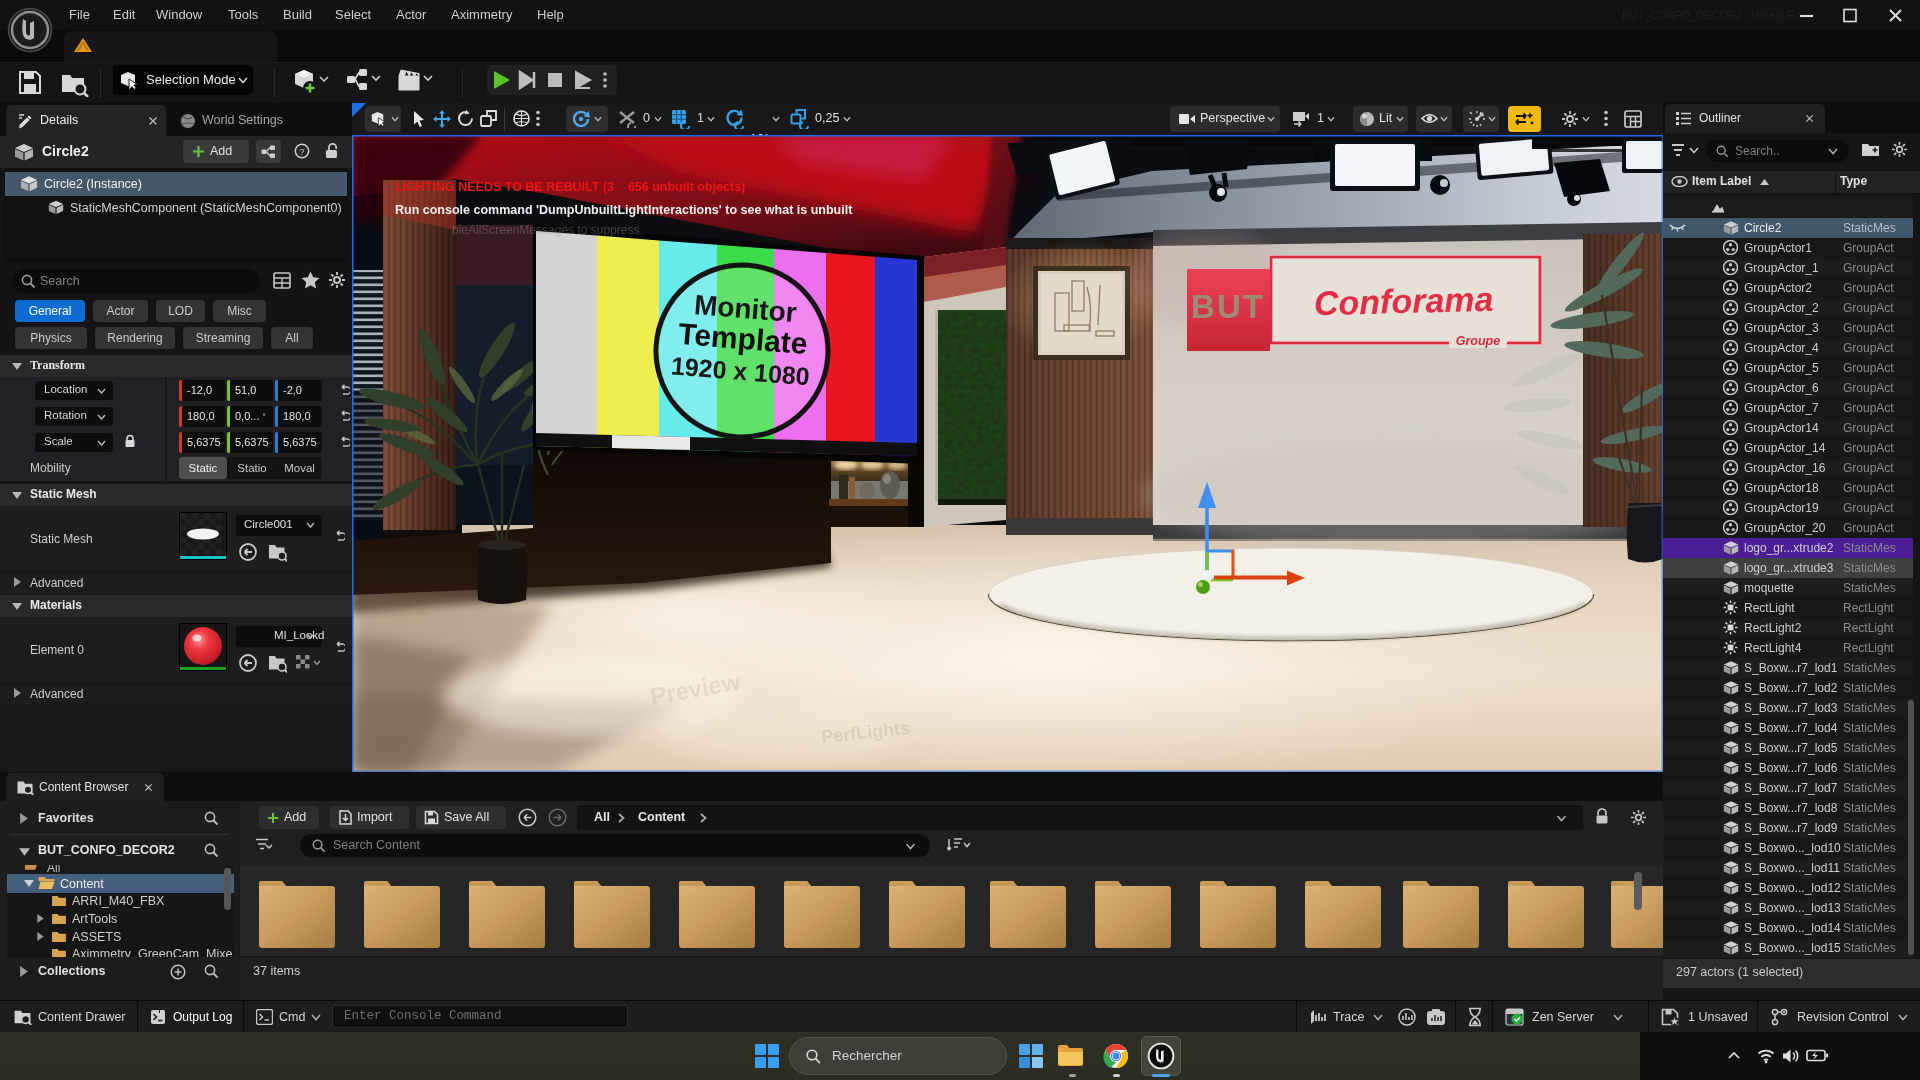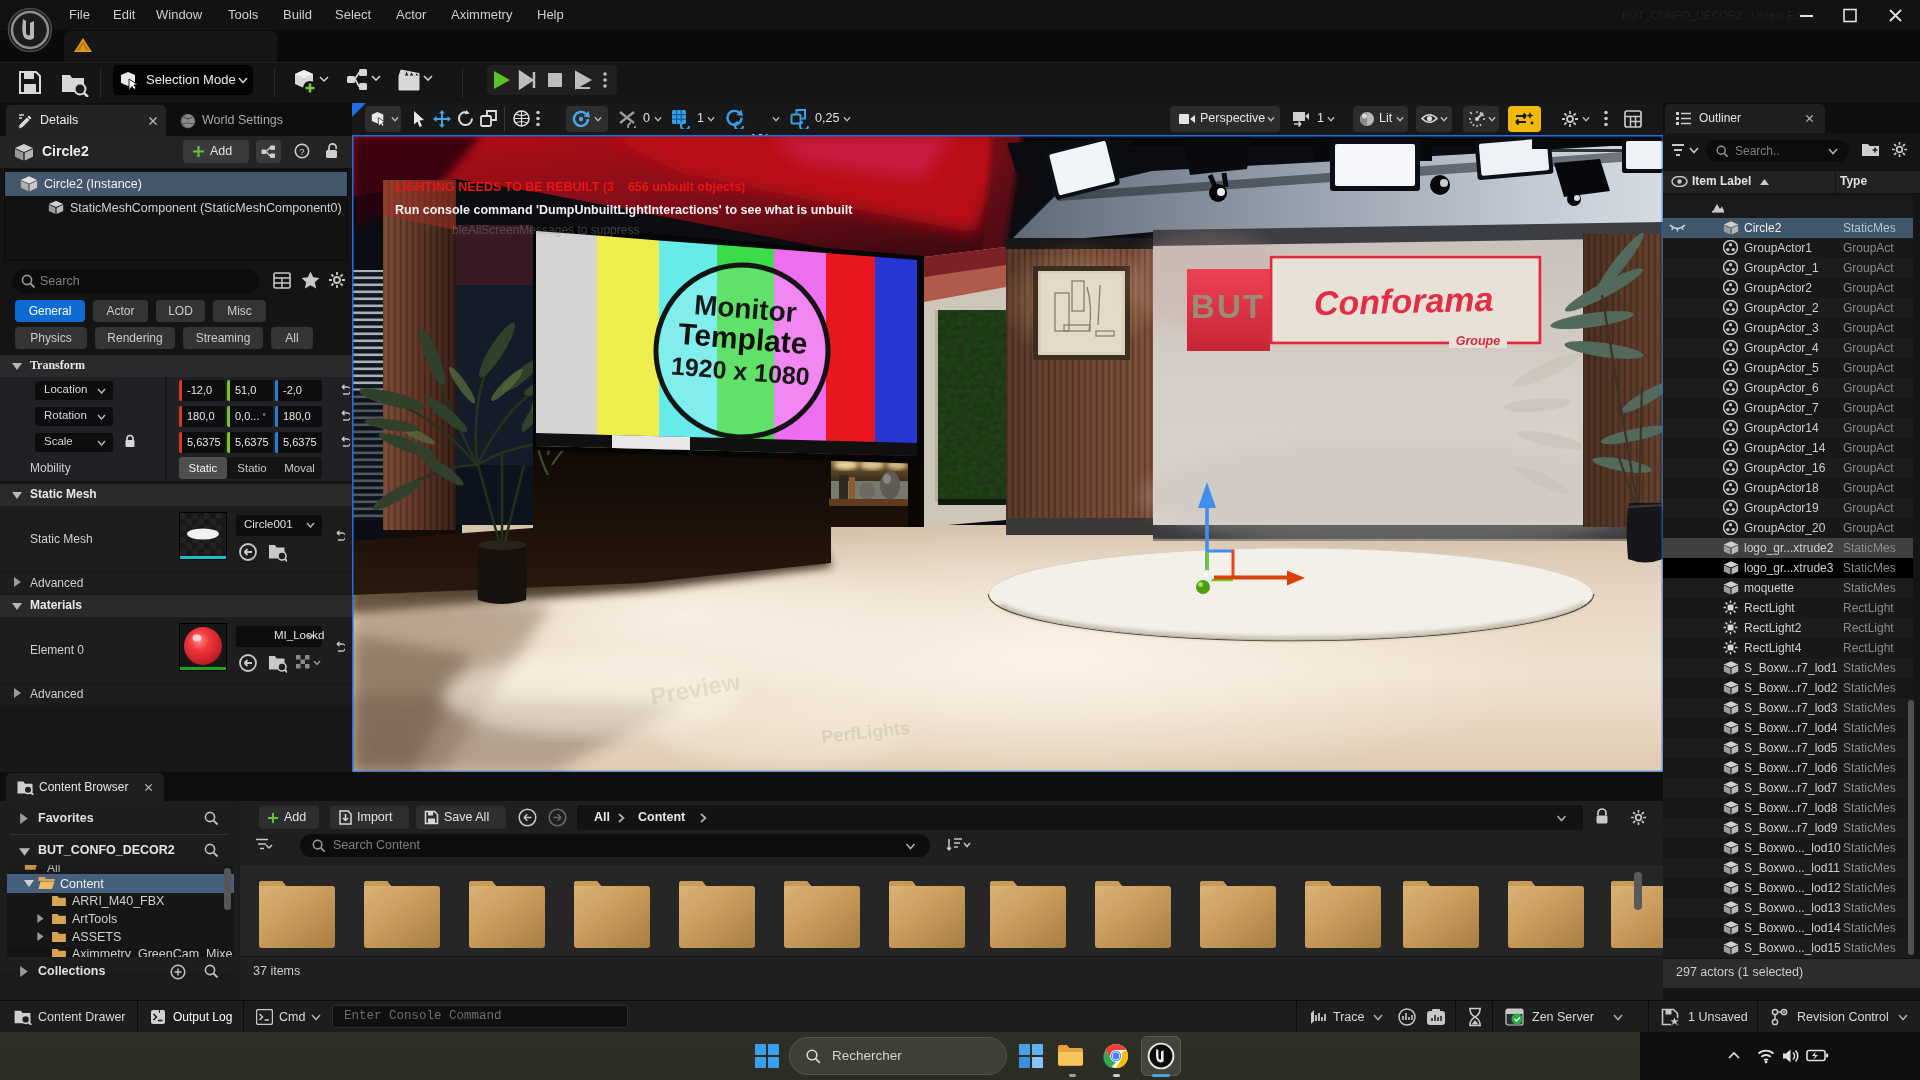--- a/index.html
+++ b/index.html
@@ -1061,30 +1061,30 @@
     <div class="abs" style="left:0;top:415px;width:250px;height:20px;background:#181818;">
         <svg style="position:absolute;left:60px;top:2px;" width="15" height="15" viewBox="0 0 15 15">
           <circle cx="7.5" cy="7.5" r="7" fill="none" stroke="#c8c8c8" stroke-width="1.5"></circle>
           <circle cx="7.5" cy="4.8" r="1.7" fill="#c8c8c8"></circle>
           <circle cx="4.7" cy="9.6" r="1.7" fill="#c8c8c8"></circle>
           <circle cx="10.3" cy="9.6" r="1.7" fill="#c8c8c8"></circle>
         </svg>
         <span style="position:absolute;left:81px;top:3px;font-size:12px;color:#cfcfcf;white-space:nowrap;">GroupActor_20</span>
         <span style="position:absolute;left:180px;top:3px;font-size:12px;color:#8b8b8b;white-space:nowrap;">GroupAct</span>
       </div>
-    <div class="abs" style="left:0;top:435px;width:250px;height:20px;background:#404040;">
+    <div class="abs" style="left:0;top:435px;width:250px;height:20px;background:#4c1d95;">
         <svg style="position:absolute;left:60px;top:3px;" width="16" height="14" viewBox="0 0 20 17">
           <path d="M10 0 L19 4 L10 8 L1 4 Z" fill="#cfcfcf"></path>
           <path d="M1 5 L9.3 8.7 L9.3 16.5 L1 12.8 Z" fill="#9a9a9a"></path>
           <path d="M19 5 L10.7 8.7 L10.7 16.5 L19 12.8 Z" fill="#b8b8b8"></path>
         </svg>
         <span style="position:absolute;left:81px;top:3px;font-size:12px;color:#cfcfcf;white-space:nowrap;">logo_gr...xtrude2</span>
         <span style="position:absolute;left:180px;top:3px;font-size:12px;color:#8b8b8b;white-space:nowrap;">StaticMes</span>
       </div>
-    <div class="abs" style="left:0;top:455px;width:250px;height:20px;background:#000000;">
+    <div class="abs" style="left:0;top:455px;width:250px;height:20px;background:#404040;">
         <svg style="position:absolute;left:60px;top:3px;" width="16" height="14" viewBox="0 0 20 17">
           <path d="M10 0 L19 4 L10 8 L1 4 Z" fill="#cfcfcf"></path>
           <path d="M1 5 L9.3 8.7 L9.3 16.5 L1 12.8 Z" fill="#9a9a9a"></path>
           <path d="M19 5 L10.7 8.7 L10.7 16.5 L19 12.8 Z" fill="#b8b8b8"></path>
         </svg>
         <span style="position:absolute;left:81px;top:3px;font-size:12px;color:#cfcfcf;white-space:nowrap;">logo_gr...xtrude3</span>
         <span style="position:absolute;left:180px;top:3px;font-size:12px;color:#8b8b8b;white-space:nowrap;">StaticMes</span>
       </div>
     <div class="abs" style="left:0;top:475px;width:250px;height:20px;background:#1c1c1c;">
         <svg style="position:absolute;left:60px;top:3px;" width="16" height="14" viewBox="0 0 20 17">

